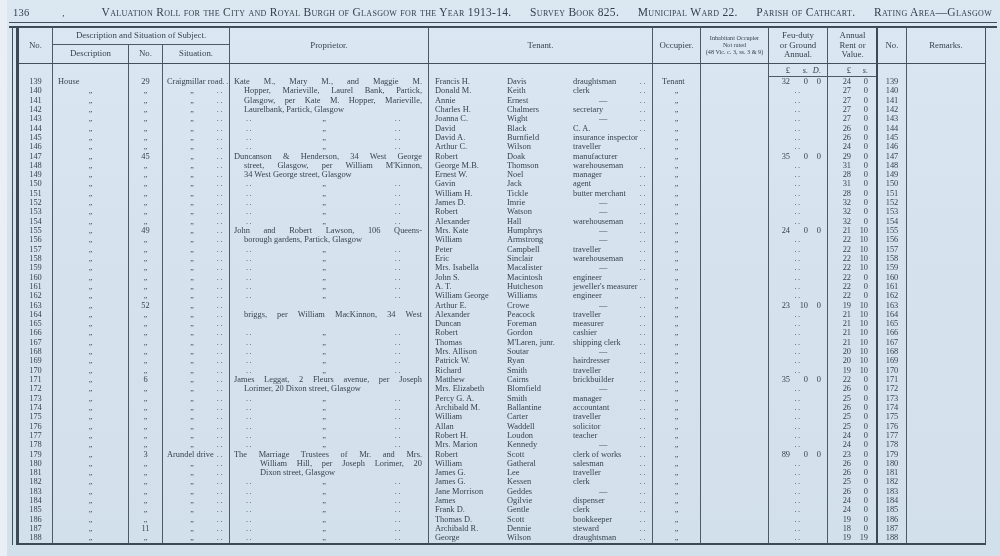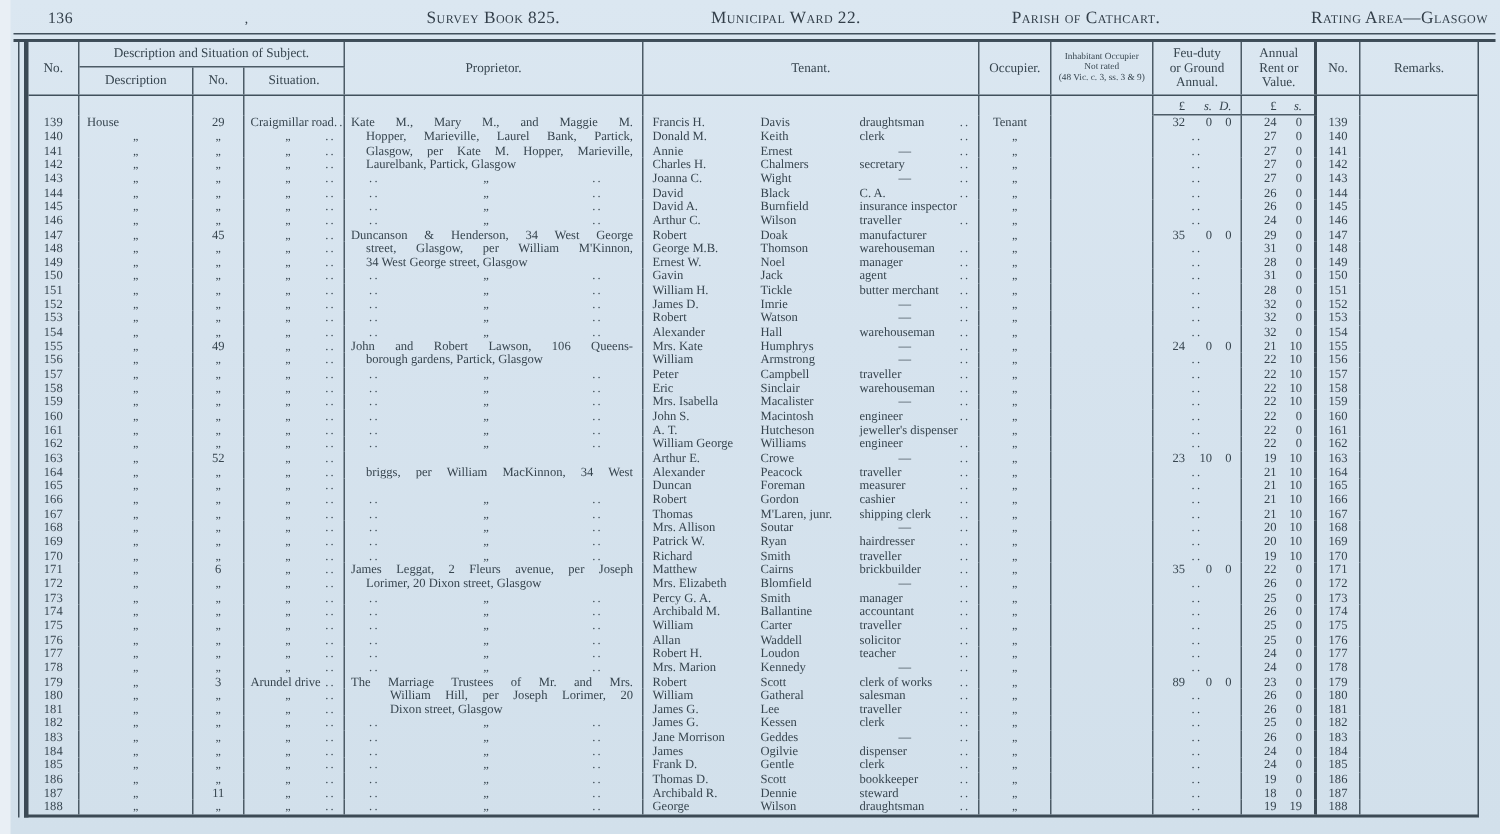--- a/index.html
+++ b/index.html
@@ -1,20 +1,20 @@
 <!DOCTYPE html>
 <html><head>
 <meta charset="utf-8">
 <style>
   html,body{margin:0;padding:0;background:#b9c6d2;}
   .page{position:relative;width:1000px;height:556px;background:linear-gradient(180deg,#dbe7f1 0%,#d6e3ee 40%,#d2e0eb 100%);
     font-family:"Liberation Serif","DejaVu Serif",serif;color:#37454f;overflow:hidden;}
   .page::before{content:"";position:absolute;left:0;top:0;bottom:0;width:7px;background:#e9eff5;}
   
-  .titlebar{position:absolute;top:6px;left:32px;right:8px;display:flex;justify-content:space-between;align-items:baseline;
+  .titlebar{position:absolute;top:6px;left:13px;right:8px;display:flex;justify-content:space-between;align-items:baseline;
     font-variant:small-caps;font-size:11.5px;letter-spacing:.3px;white-space:nowrap;color:#333f4a;}
   .t-page{font-variant:normal;font-size:10.5px;}
   .t-sep{font-variant:normal;font-size:9px;margin-left:14px;margin-right:18px;}
   .toprule{position:absolute;top:22px;left:9px;right:3px;height:3px;border-top:1px solid #41505c;border-bottom:2px solid #3c4a55;}
   
   .tbl{position:absolute;top:27px;left:16px;width:966px;border:1px solid #41505c;border-left:3px solid #3c4a55;border-bottom:2px solid #3c4a55;
     --cols:34px 76px 34px 67px 199px 224px 48px 68px 59px 50px 29px 1fr;}
   .tbl::before{content:"";position:absolute;left:-7px;top:-1px;bottom:-2px;width:1px;background:#41505c;}
   
   .hdr{display:grid;grid-template-columns:var(--cols);grid-template-rows:17px 18px;border-bottom:1px solid #41505c;}
@@ -66,20 +66,21 @@
   .feu-ditto{display:flex;align-items:center;justify-content:center;text-align:center;padding:0;letter-spacing:1.5px;}
   .c-rent{display:grid;grid-template-columns:1fr 17px;padding:0 9px 0 5px;text-align:right;}
 </style>
 </head>
 <body>
 
 <div class="page">
   <div class="titlebar">
     <span class="t-page">136</span>
     <span class="t-sep">,</span>
+    <span>Valuation Roll for the City and Royal Burgh of Glasgow for the Year 1913-14.</span>
     <span>Survey Book 825.</span>
     <span>Municipal Ward 22.</span>
     <span>Parish of Cathcart.</span>
     <span>Rating Area—Glasgow</span>
   </div>
   <div class="toprule"></div>
 
   <div class="tbl">
     <div class="hdr">
       <div class="hcell h-n">No.</div>
@@ -834,21 +835,21 @@
     </div>
     <div class="cell c-p pditto">
             <span class="dots">..</span>
             <span>„</span>
             <span class="dots">..</span>
           </div>
     <div class="cell c-ten">
       <span class="tpart c-tf">A. T.</span>
       <span class="tpart c-ts">Hutcheson</span>
       <span class="c-to">
-        <span class="c-to-t">jeweller's dispenser</span>
+        <span class="c-to-t">jeweller's measurer</span>
         <span class="c-to-d dots"></span>
       </span>
     </div>
     <div class="cell c-occ ditto">„</div>
     <div class="cell c-inh"></div>
     <div class="cell c-feu feu-ditto">..</div>
     <div class="cell c-rent">
             <span>22</span>
             <span>0</span>
           </div>

